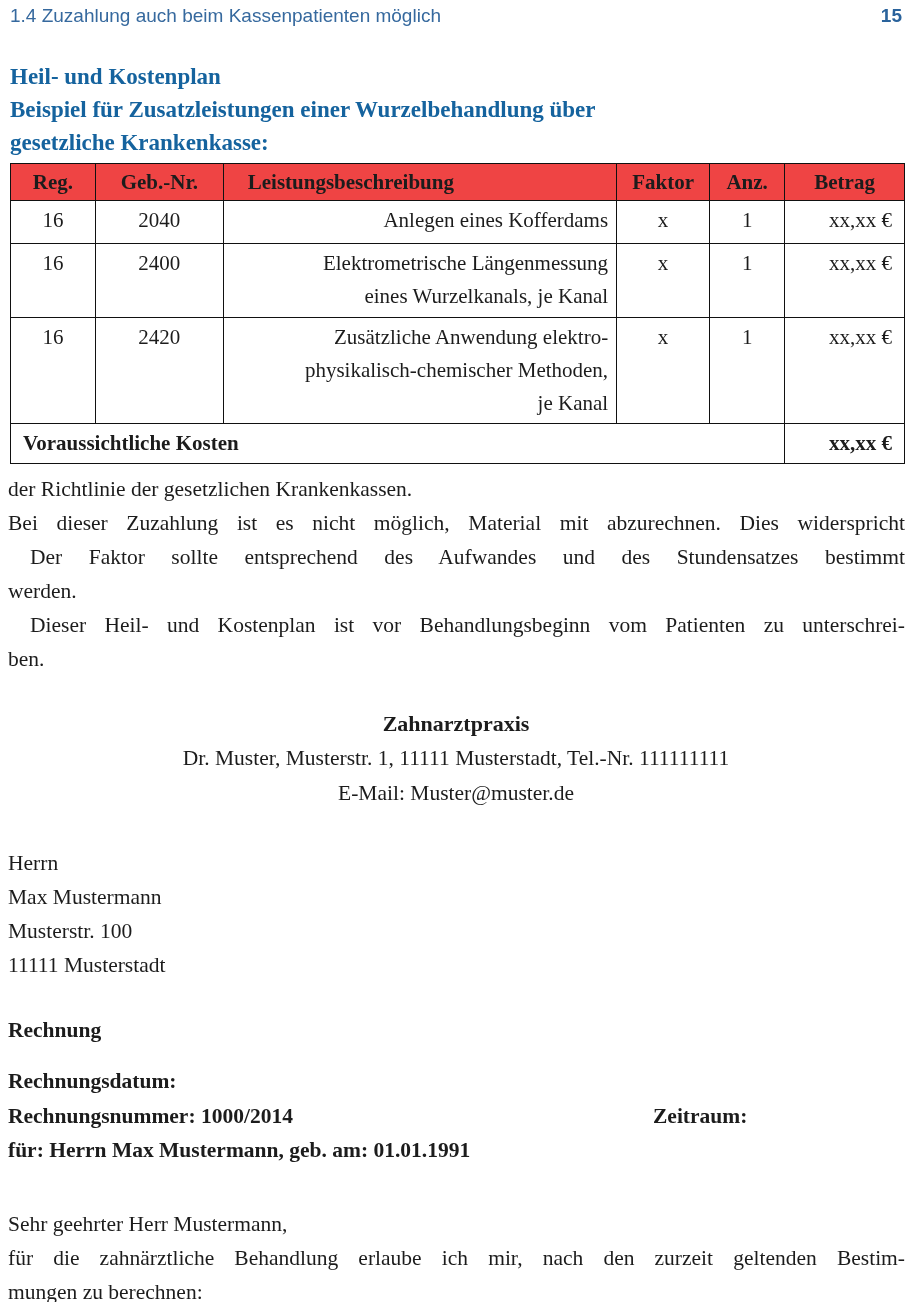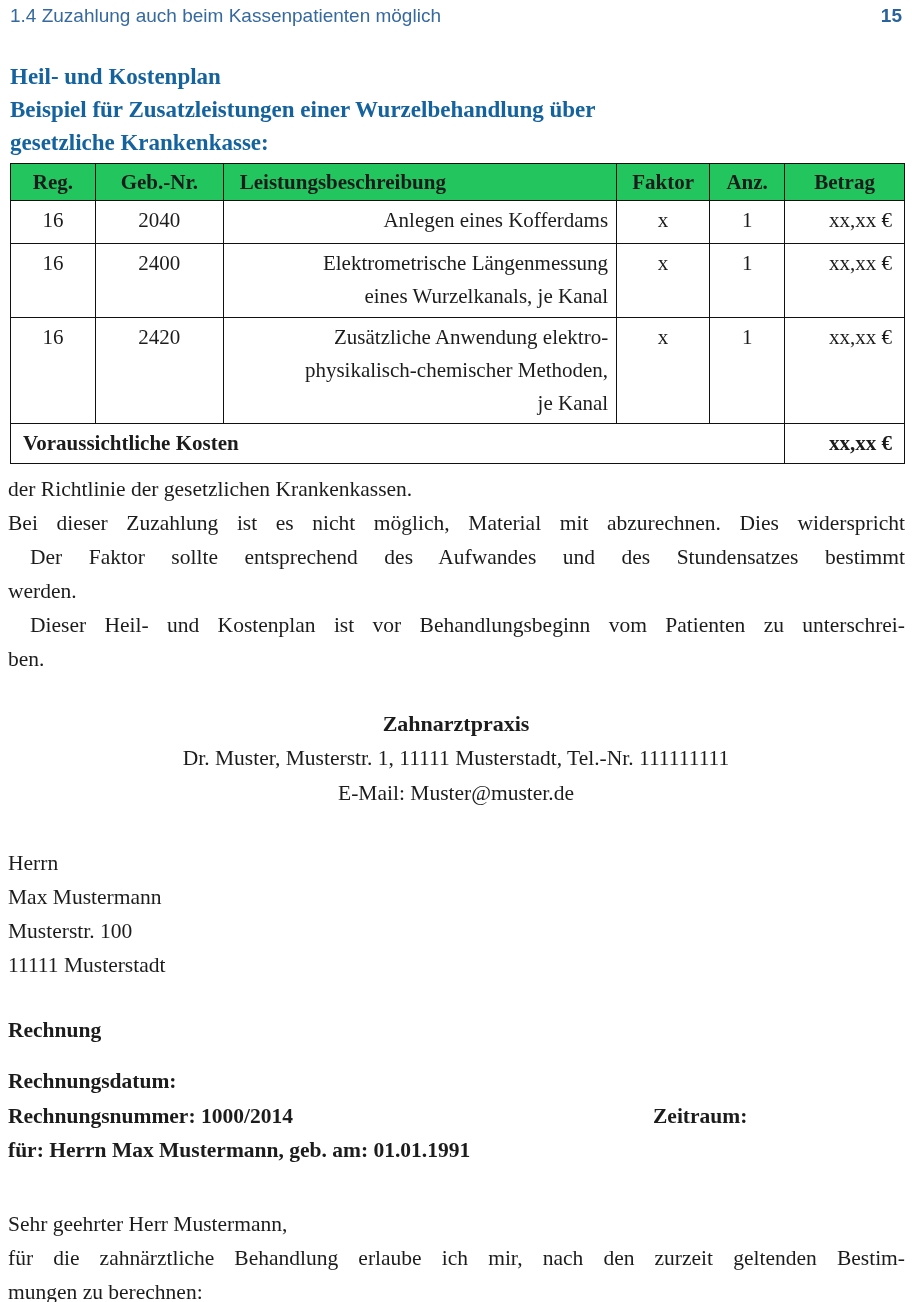--- a/index.html
+++ b/index.html
@@ -29,25 +29,25 @@
   
   table.hkp {
     position:absolute; top:163px; left:10px;
     width:895px;
     border-collapse:collapse;
     table-layout:fixed;
     font-size:21px; line-height:33px;
   }
   table.hkp, table.hkp td, table.hkp th { border:1.8px solid #111; }
   table.hkp th {
-    background:#22c55e;
+    background:#ef4444;
     font-weight:bold; text-align:center;
     height:37px; padding:1px 8px;
   }
-  table.hkp th.desc-h { text-align:left; padding-left:16px; }
+  table.hkp th.desc-h { text-align:left; padding-left:24px; }
   table.hkp td {
     vertical-align:top; text-align:center;
     padding:3px 8px;
   }
   table.hkp td.desc { text-align:right; padding-left:12px; }
   table.hkp td.betrag { text-align:right; padding-right:12px; }
   tr.r1 td { height:43px; }
   tr.r2 td { height:74px; }
   tr.r3 td { height:102px; }
   tr.tfoot td { height:40px; font-weight:bold; }

